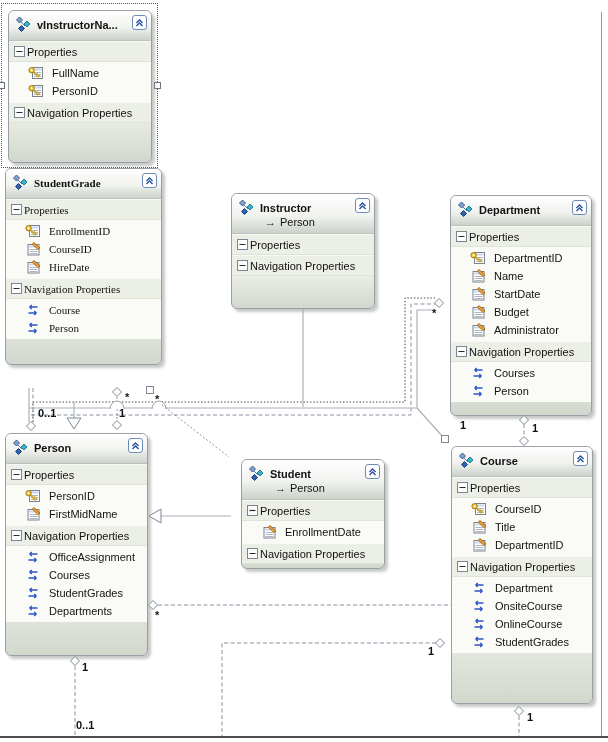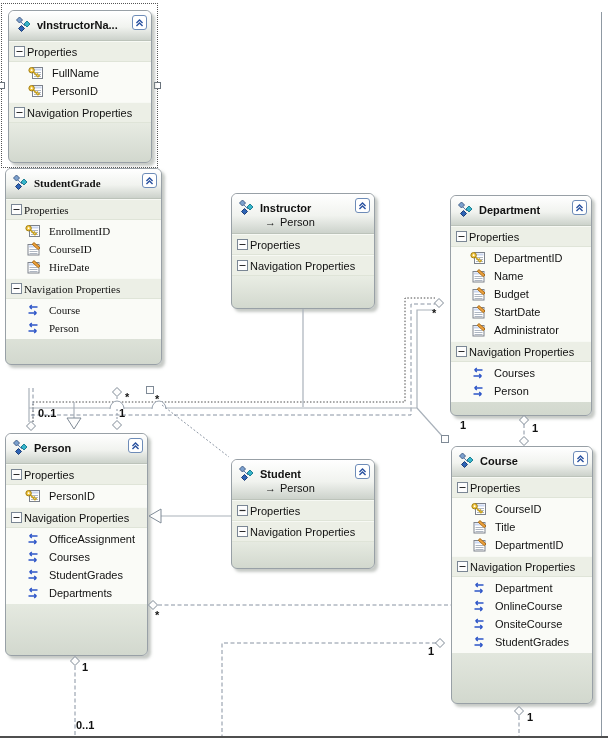--- a/index.html
+++ b/index.html
@@ -265,27 +265,27 @@
     <div class="row">
       <svg width="16" height="14">
           <use href="#i-scalar"></use>
         </svg>
       <span>Name</span>
     </div>
     <div class="row">
       <svg width="16" height="14">
           <use href="#i-scalar"></use>
         </svg>
+      <span>StartDate</span>
+    </div>
+    <div class="row">
+      <svg width="16" height="14">
+          <use href="#i-scalar"></use>
+        </svg>
       <span>Budget</span>
-    </div>
-    <div class="row">
-      <svg width="16" height="14">
-          <use href="#i-scalar"></use>
-        </svg>
-      <span>StartDate</span>
     </div>
     <div class="row">
       <svg width="16" height="14">
           <use href="#i-scalar"></use>
         </svg>
       <span>Administrator</span>
     </div>
   </div>
   <div class="sect">
     <svg width="11" height="11">
@@ -330,20 +330,26 @@
       </svg>
     <span>Properties</span>
   </div>
   <div class="rows">
     <div class="row">
       <svg width="16" height="14">
           <use href="#i-key"></use>
         </svg>
       <span>PersonID</span>
     </div>
+    <div class="row">
+      <svg width="16" height="14">
+          <use href="#i-scalar"></use>
+        </svg>
+      <span>FirstMidName</span>
+    </div>
   </div>
   <div class="sect">
     <svg width="11" height="11">
         <use href="#i-minus"></use>
       </svg>
     <span>Navigation Properties</span>
   </div>
   <div class="rows">
     <div class="row">
       <svg width="16" height="14">
@@ -366,21 +372,21 @@
     <div class="row">
       <svg width="16" height="14">
           <use href="#i-nav"></use>
         </svg>
       <span>Departments</span>
     </div>
   </div>
   <div class="efoot"></div>
 </div>
 
-<div class="entity" style="left:231px;top:459px;width:144px;height:110px;">
+<div class="entity" style="left:241px;top:459px;width:144px;height:110px;">
   <div class="ehead hb">
     <div class="title-line">
       <svg width="17" height="17">
           <use href="#i-entity"></use>
         </svg>
       <span class="etitle">Student</span>
     </div>
     <div class="base-line">
       <span class="base-arrow">→</span>
       <span>Person</span>
@@ -390,20 +396,28 @@
           <use href="#i-collapse"></use>
         </svg>
     </button>
   </div>
   <div class="sect">
     <svg width="11" height="11">
         <use href="#i-minus"></use>
       </svg>
     <span>Properties</span>
   </div>
+  <div class="rows">
+    <div class="row">
+      <svg width="16" height="14">
+          <use href="#i-scalar"></use>
+        </svg>
+      <span>EnrollmentDate</span>
+    </div>
+  </div>
   <div class="sect">
     <svg width="11" height="11">
         <use href="#i-minus"></use>
       </svg>
     <span>Navigation Properties</span>
   </div>
   <div class="efoot"></div>
 </div>
 
 <div class="entity" style="left:451px;top:446px;width:142px;height:258px;">
@@ -456,27 +470,27 @@
     <div class="row">
       <svg width="16" height="14">
           <use href="#i-nav"></use>
         </svg>
       <span>Department</span>
     </div>
     <div class="row">
       <svg width="16" height="14">
           <use href="#i-nav"></use>
         </svg>
+      <span>OnsiteCourse</span>
+    </div>
+    <div class="row">
+      <svg width="16" height="14">
+          <use href="#i-nav"></use>
+        </svg>
       <span>OnlineCourse</span>
-    </div>
-    <div class="row">
-      <svg width="16" height="14">
-          <use href="#i-nav"></use>
-        </svg>
-      <span>OnsiteCourse</span>
     </div>
     <div class="row">
       <svg width="16" height="14">
           <use href="#i-nav"></use>
         </svg>
       <span>StudentGrades</span>
     </div>
   </div>
   <div class="efoot"></div>
 </div>

